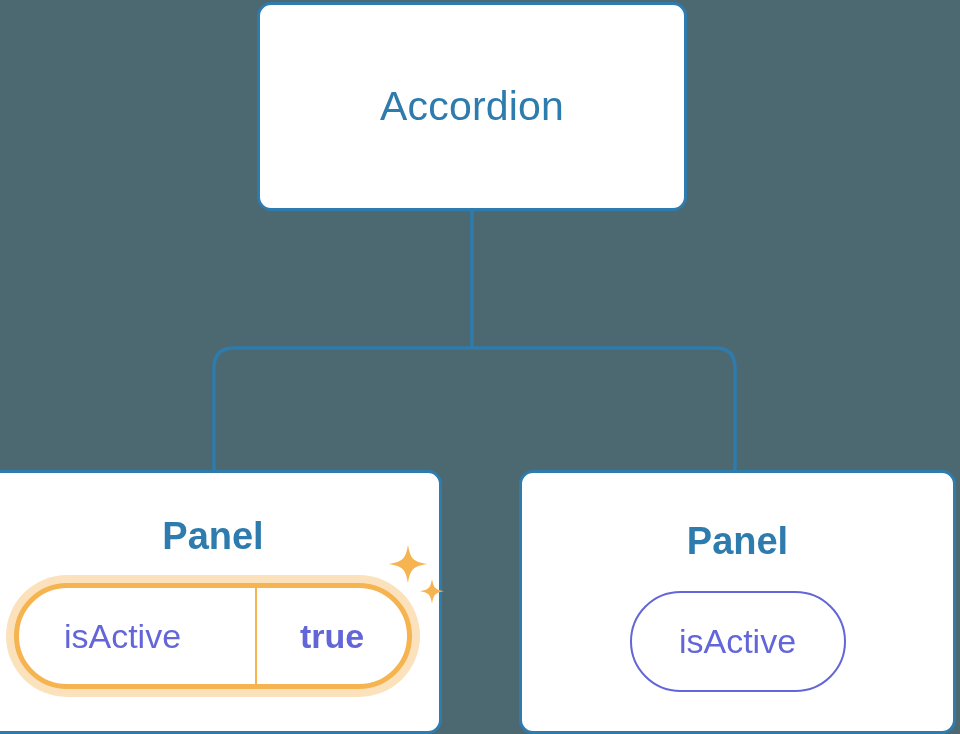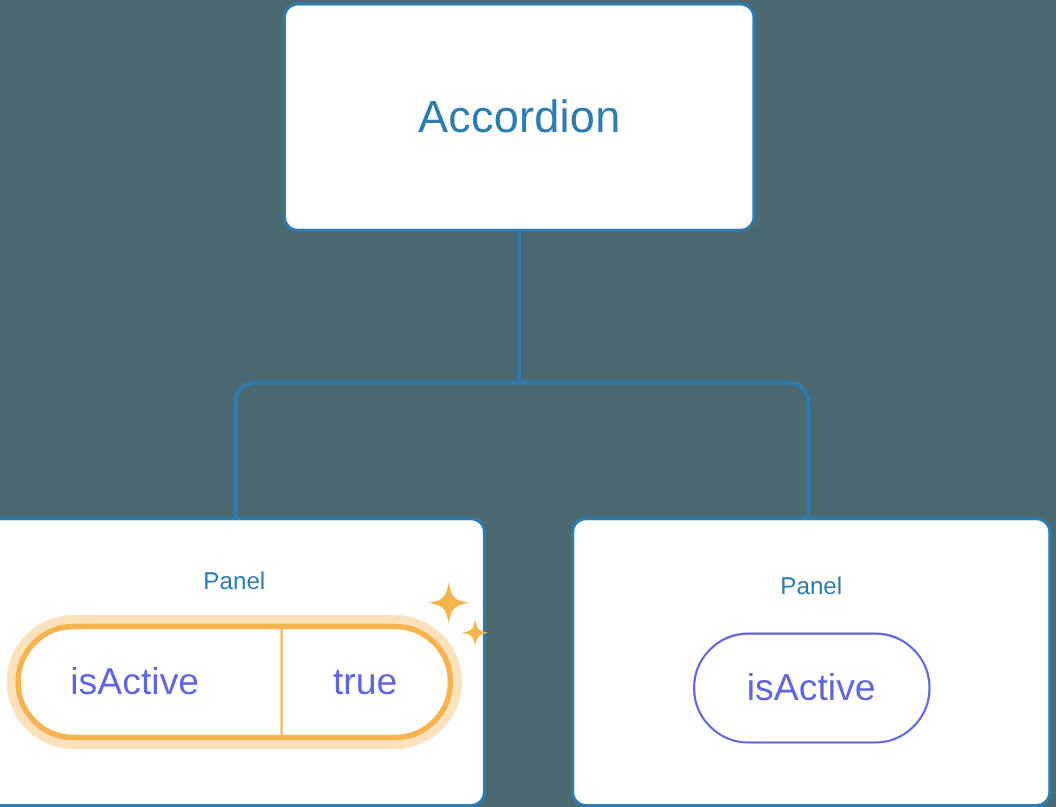--- a/index.html
+++ b/index.html
@@ -69,22 +69,22 @@
     border-radius: 14px;
   }
   #node-panel-1 {
     left: 519px;
     top: 470px;
     width: 437px;
     height: 264px;
   }
   .panel-title {
     color: #2E7BAE;
-    font-size: 22px;
-    font-weight: 400;
+    font-size: 38px;
+    font-weight: 700;
     line-height: 1;
   }
   #node-panel-0 .panel-title { margin-top: 44px; }
   #node-panel-1 .panel-title { margin-top: 49px; }
 
   
   .pill-wrap {
     position: relative;
     display: flex;
     align-items: center;
@@ -137,21 +137,21 @@
     font-size: 34px;
     color: #6366D8;
   }
   .pill.highlight .pill-key {
     width: 207px;
     font-weight: 400;
   }
   .pill.highlight .pill-val {
     width: 150px;
     border-left: 2px solid #F5B44F;
-    font-weight: 400;
+    font-weight: 700;
   }
 
   
   .sparkles {
     position: absolute;
     right: -40px;
     top: -44px;
     width: 72px;
     height: 78px;
     pointer-events: none;

